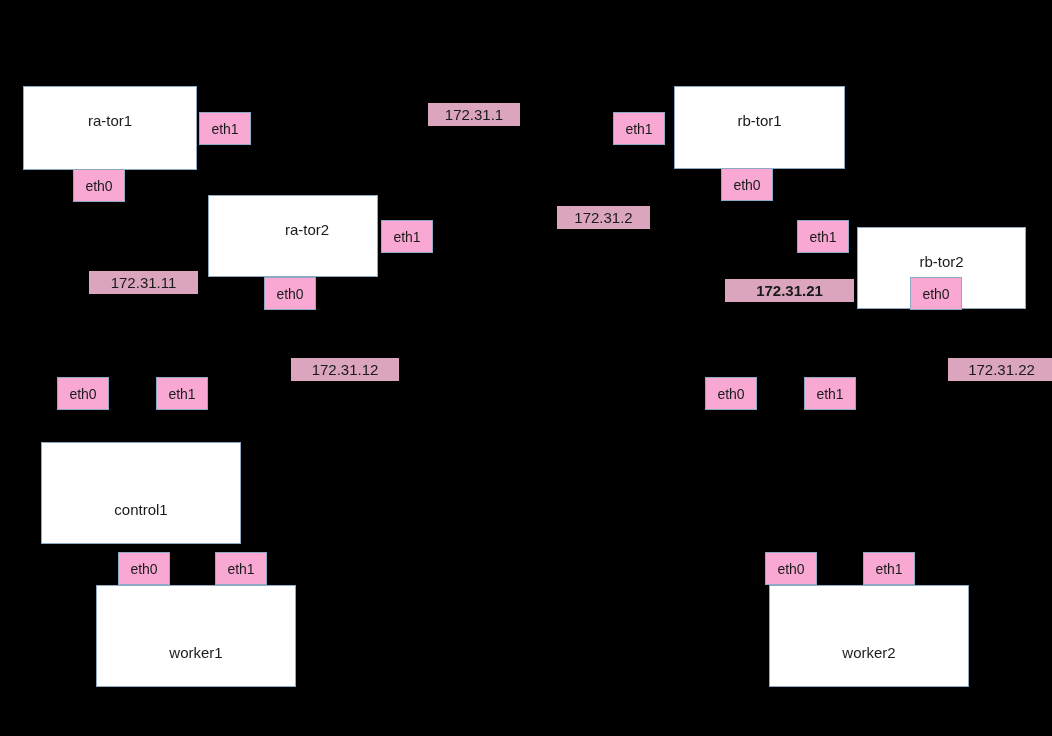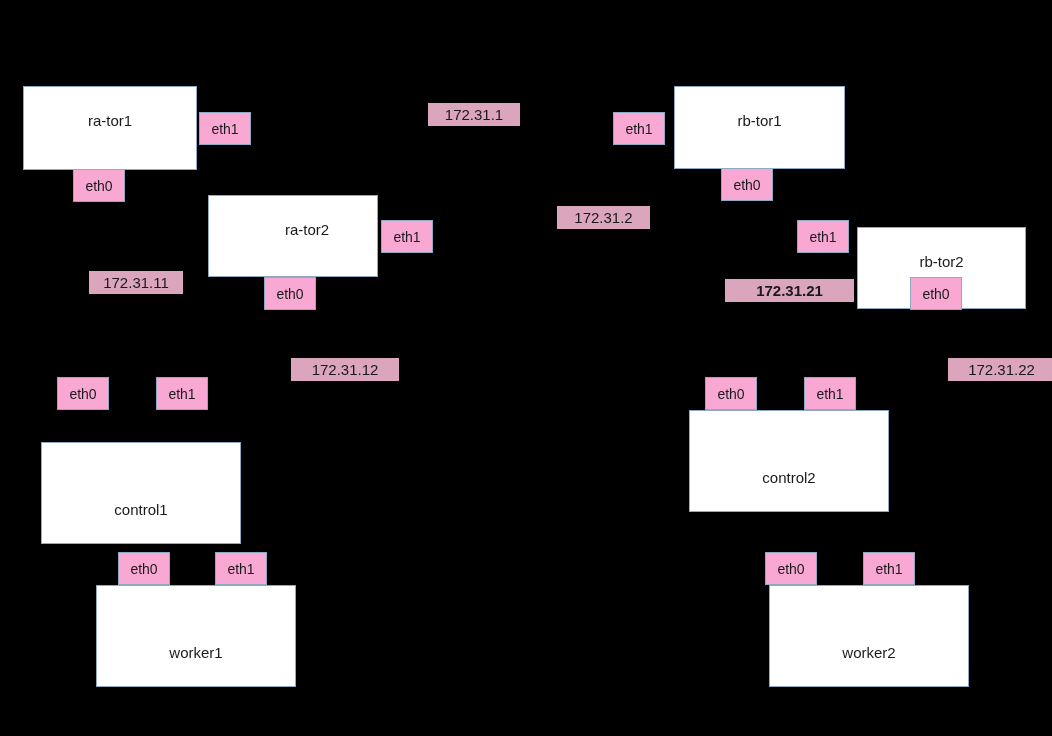--- a/index.html
+++ b/index.html
@@ -90,23 +90,20 @@
     </div>
     <div class="node top-label" style="left: 674px; top: 86px; width: 171px; height: 83px;">
       <span class="node-label">rb-tor1</span>
     </div>
     <div class="node top-label" style="left: 857px; top: 195px; width: 169px; height: 82px; margin-top: 32px;">
       <span class="node-label">rb-tor2</span>
     </div>
     <div class="node bottom-label" style="left: 41px; top: 410px; width: 200px; height: 102px; margin-top: 32px;">
       <span class="node-label">control1</span>
     </div>
-    <div class="node bottom-label" style="left: 689px; top: 410px; width: 200px; height: 102px;">
-      <span class="node-label">control2</span>
-    </div>
     <div class="node bottom-label" style="left: 96px; top: 585px; width: 200px; height: 102px;">
       <span class="node-label">worker1</span>
     </div>
     <div class="node bottom-label" style="left: 744px; top: 585px; width: 200px; height: 102px; margin-left: 25px;">
       <span class="node-label">worker2</span>
     </div>
     <div class="iface" style="left: 199px; top: 112px;">eth1</div>
     <div class="iface" style="left: 73px; top: 169px;">eth0</div>
     <div class="iface" style="left: 381px; top: 220px;">eth1</div>
     <div class="iface" style="left: 264px; top: 277px;">eth0</div>
@@ -117,17 +114,17 @@
     <div class="iface" style="left: 57px; top: 377px;">eth0</div>
     <div class="iface" style="left: 156px; top: 377px;">eth1</div>
     <div class="iface" style="left: 705px; top: 377px;">eth0</div>
     <div class="iface" style="left: 804px; top: 377px;">eth1</div>
     <div class="iface" style="left: 118px; top: 552px;">eth0</div>
     <div class="iface" style="left: 215px; top: 552px;">eth1</div>
     <div class="iface" style="left: 765px; top: 552px;">eth0</div>
     <div class="iface" style="left: 863px; top: 552px;">eth1</div>
     <div class="netlabel" style="left: 390px; top: 103px; width: 92px;">172.31.1</div>
     <div class="netlabel" style="left: 519px; top: 206px; width: 93px;">172.31.2</div>
-    <div class="netlabel" style="left: 51px; top: 271px; width: 94px;">172.31.11</div>
+    <div class="netlabel" style="left: 51px; top: 271px; width: 109px;">172.31.11</div>
     <div class="netlabel" style="left: 253px; top: 358px; width: 108px;">172.31.12</div>
     <div class="netlabel" style="left: 687px; top: 279px; width: 129px; font-weight: bold;">172.31.21</div>
     <div class="netlabel" style="left: 910px; top: 358px; width: 107px;">172.31.22</div>
   </div>
 
 </body></html>

